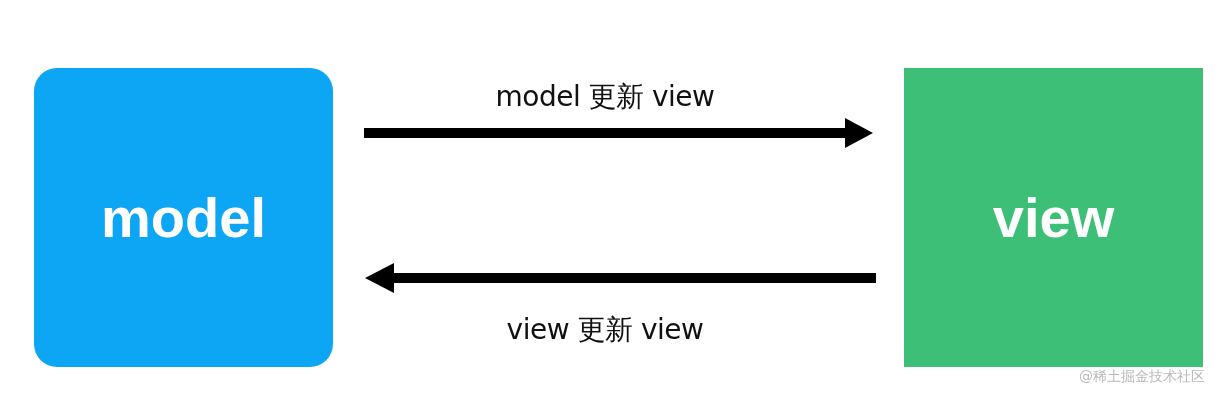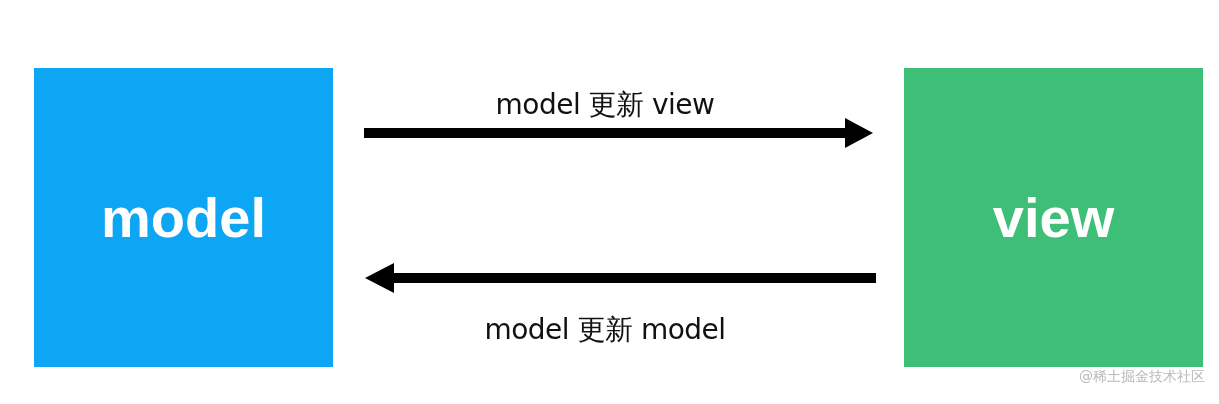--- a/index.html
+++ b/index.html
@@ -6,31 +6,31 @@
     body {
       width: 1219px; height: 404px; position: relative; overflow: hidden;
       background: #ffffff;
       font-family: "Liberation Sans", "DejaVu Sans", sans-serif;
     }
     .box {
       position: absolute; top: 68px; width: 299px; height: 299px;
       display: flex; align-items: center; justify-content: center;
       color: #ffffff; font-weight: bold; font-size: 56px; letter-spacing: 0px;
     }
-    .box-model { left: 34px; }
+    .box-model { left: 34px; border-radius: 23px; }
     .box-view { left: 904px; }
     .arrow { position: absolute; left: 360px; width: 520px; height: 40px; }
     .arrow-top { top: 113px; }
     .arrow-bottom { top: 258px; }
     .label {
       position: absolute; width: 520px; left: 345px; text-align: center;
       font-size: 28px; color: #111111; font-family: "DejaVu Sans", sans-serif;
       letter-spacing: -0.5px;
     }
-    .label-top { top: 86px; }
+    .label-top { top: 78px; }
     .label-bottom { top: 311px; }
     .watermark {
       position: absolute; right: 14px; top: 368px;
       font-size: 14px; color: #b9b9b9; font-family: "DejaVu Sans", sans-serif;
     }
   </style>
 </head>
 <body>
 
 <div class="box box-model" style="background:#0DA6F5;">
@@ -46,15 +46,15 @@
 <svg class="arrow arrow-top" viewBox="0 0 520 40">
   <rect x="4" y="15" width="484" height="10" fill="#000"></rect>
   <polygon points="485,5 513,20 485,35" fill="#000"></polygon>
 </svg>
 
 <svg class="arrow arrow-bottom" viewBox="0 0 520 40">
   <rect x="32" y="15" width="484" height="10" fill="#000"></rect>
   <polygon points="34,5 5,20 34,35" fill="#000"></polygon>
 </svg>
 
-<div class="label label-bottom">model 更新 model</div>
+<div class="label label-bottom">view 更新 view</div>
 
 <div class="watermark">@稀土掘金技术社区</div>
 
 </body></html>

